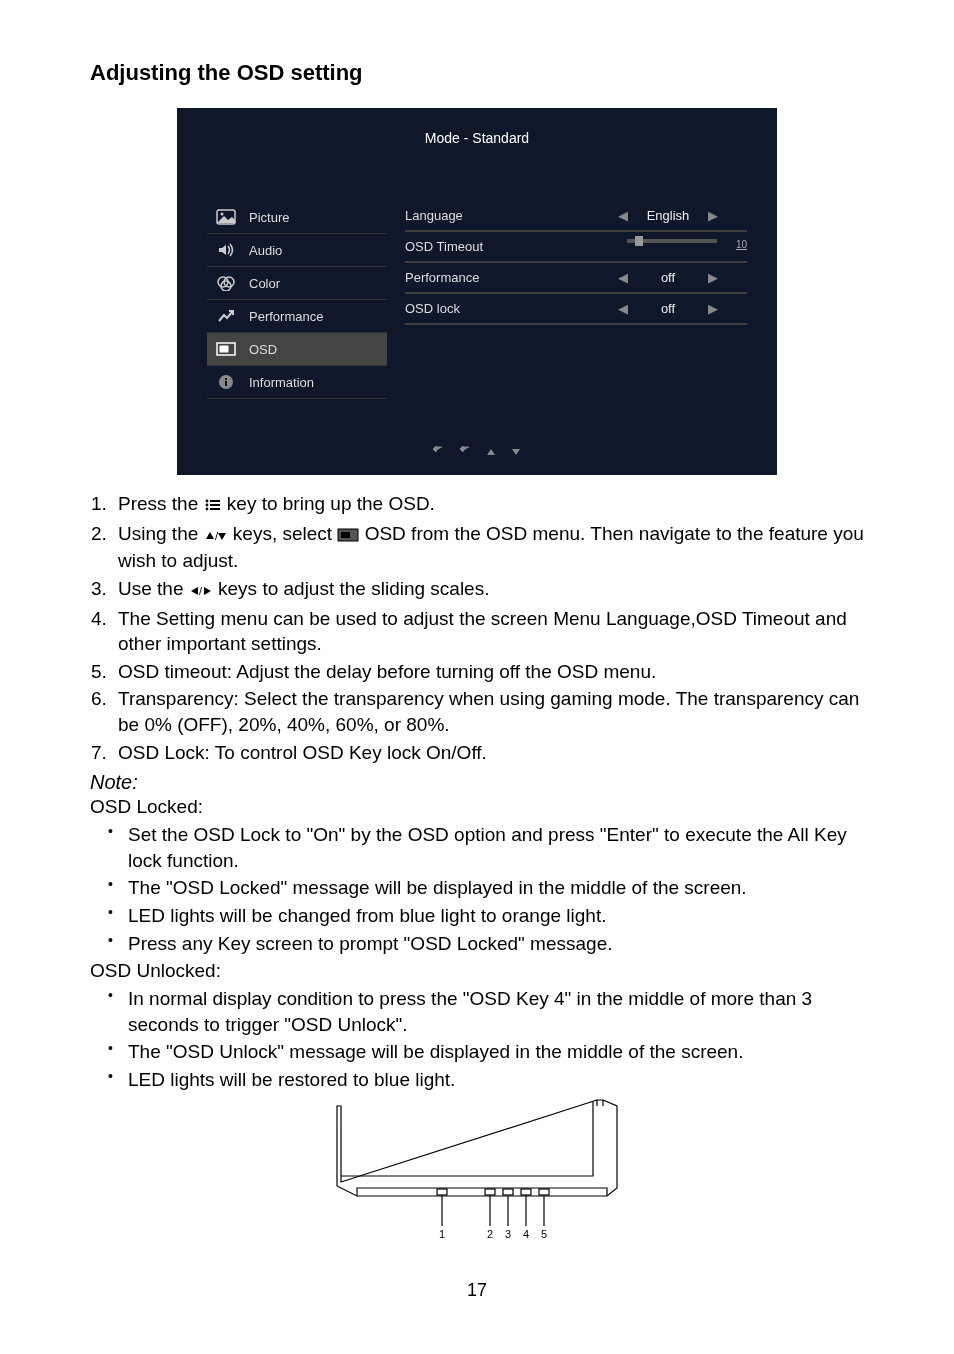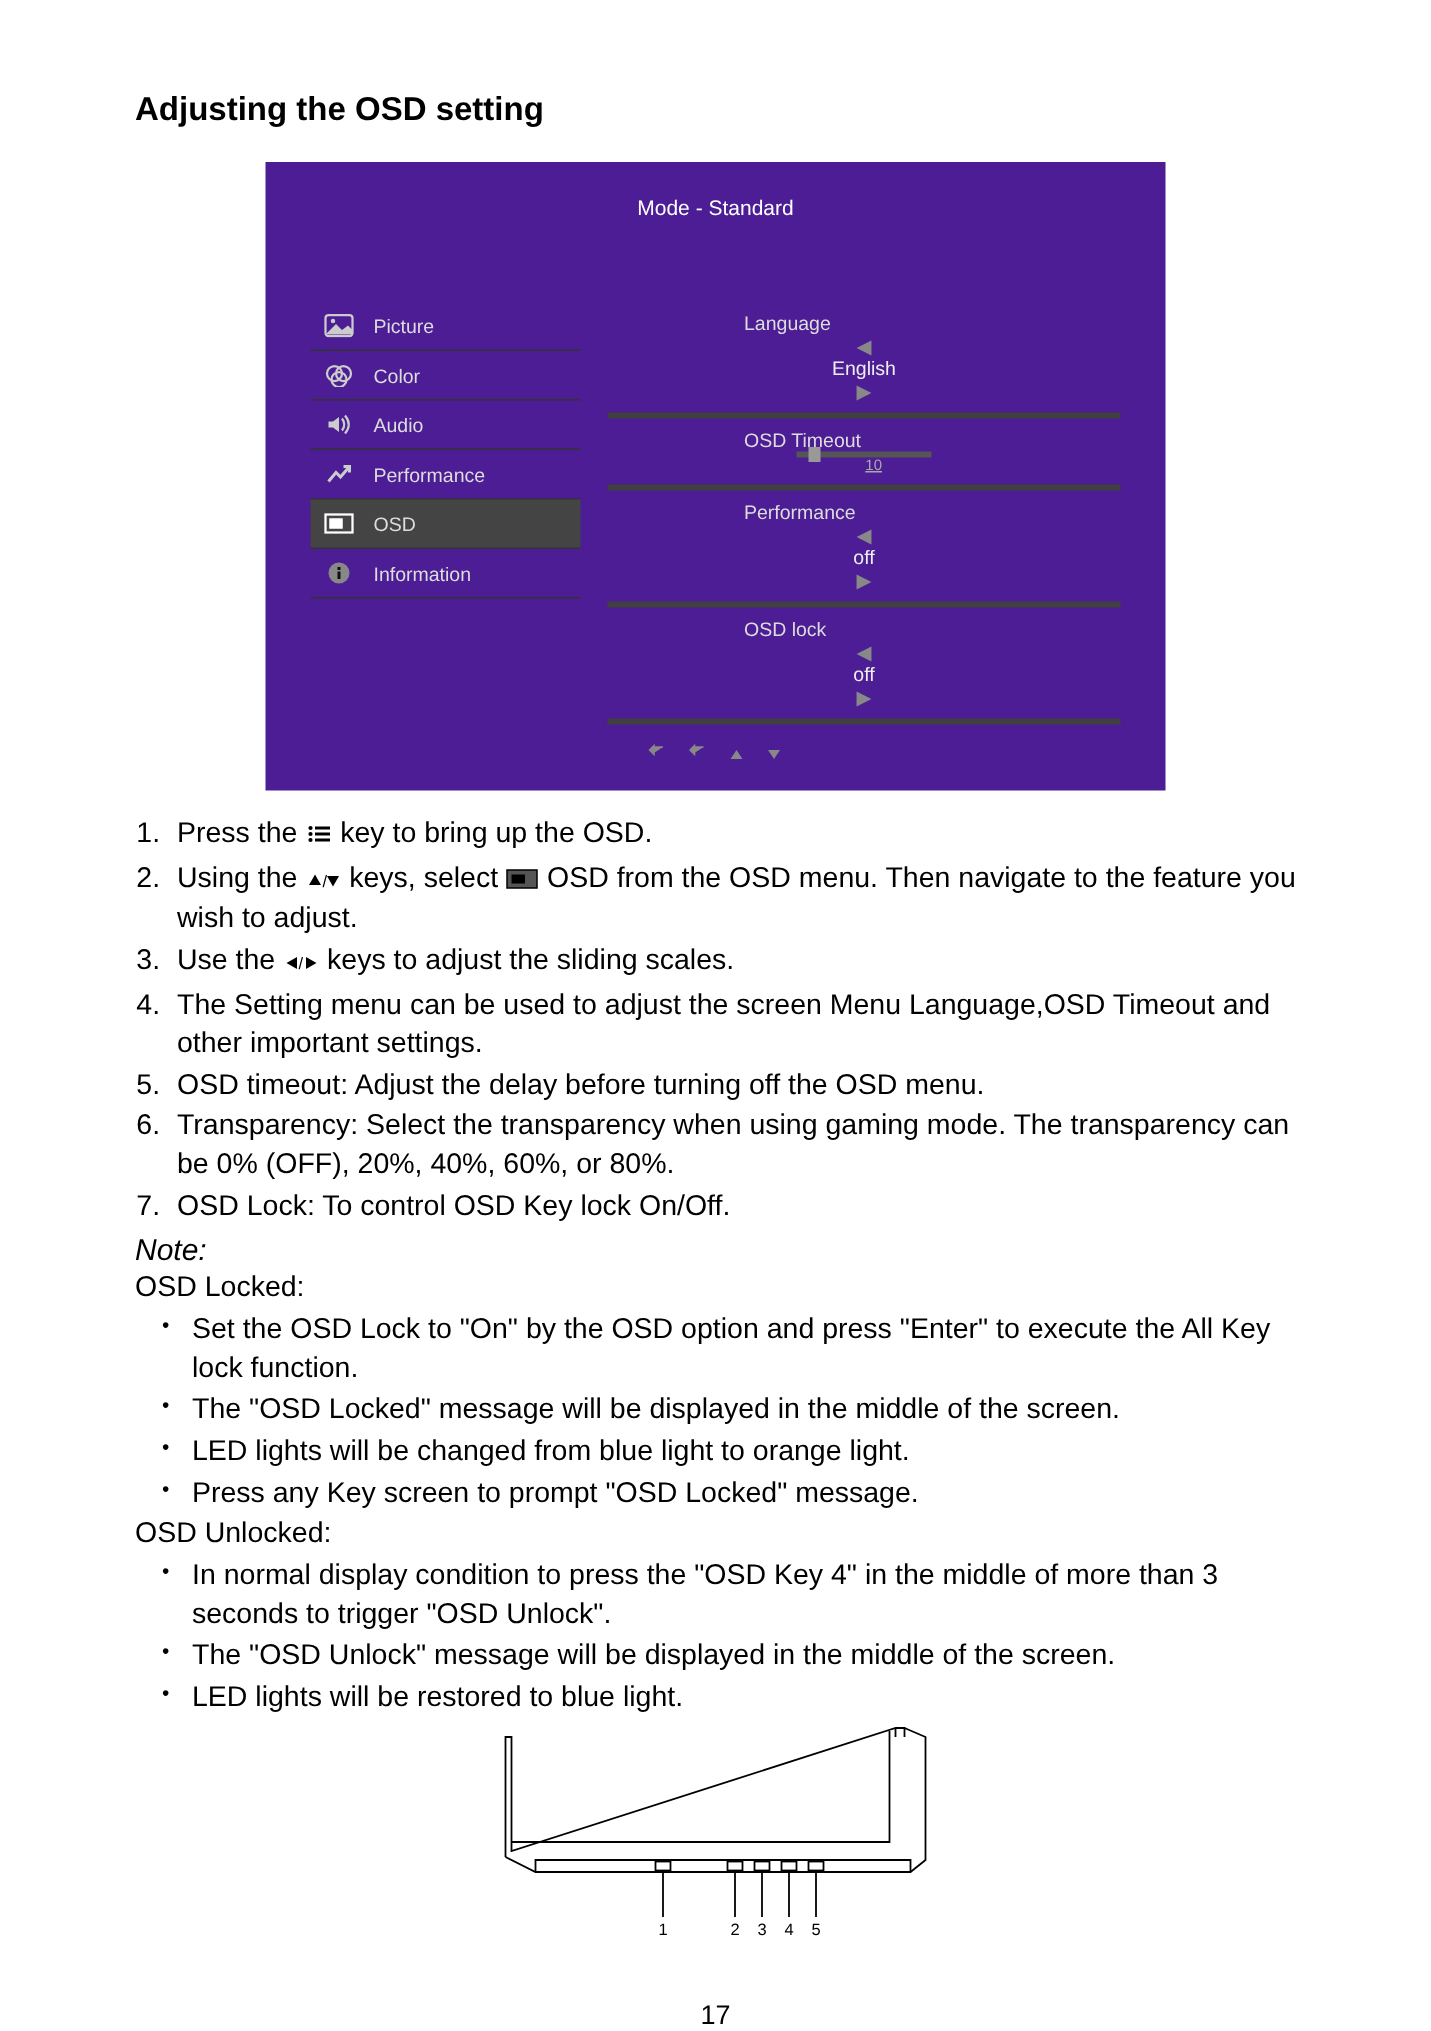--- a/index.html
+++ b/index.html
@@ -1,27 +1,27 @@
 <!DOCTYPE html>
 <html><head>
 <meta charset="utf-8">
 <style>
   * { box-sizing: border-box; margin: 0; padding: 0; }
   body { font-family: "Segoe UI", Arial, sans-serif; background: #fff; color: #000; width: 954px; margin: 0 auto; padding: 60px 90px 40px 90px; }
   .heading { font-weight: 700; font-size: 22px; margin-bottom: 22px; }
-  .osd-panel { width: 600px; margin: 0 auto 16px auto; background: #4c1d95; padding: 0 0 0 0; }
+  .osd-panel { width: 600px; margin: 0 auto 16px auto; background: #0f172a; padding: 0 0 0 0; }
   .osd-title { text-align: center; color: #fff; font-size: 14px; padding: 22px 0 14px 0; font-family: Arial, sans-serif; }
   .osd-body { display: flex; padding: 0 30px 0 30px; min-height: 230px; margin-top: 41px; }
   .osd-sidebar { width: 180px; }
   .osd-sb-item { display: flex; align-items: center; border-bottom: 1px solid #333; padding: 7px 6px; color: #ddd; font-size: 13px; font-family: Arial, sans-serif; }
   .osd-sb-item .icon-slot { width: 26px; height: 18px; display: flex; align-items: center; justify-content: center; margin-right: 10px; }
   .osd-sb-item.selected .icon-slot svg { stroke: #fff; fill: #fff; }
   .osd-sb-item.selected { background: #444; }
   .osd-right { flex: 1; padding-left: 18px; }
-  .osd-row { display: flex; align-items: center; color: #ddd; font-size: 13px; padding: 7px 0; border-bottom: 4px solid #404040; font-family: Arial, sans-serif; flex-direction: column; }
+  .osd-row { display: flex; color: #ddd; font-size: 13px; padding: 7px 0; border-bottom: 2px solid #404040; font-family: Arial, sans-serif; }
   .osd-row .label { width: 160px; }
   .osd-row .arrow { width: 20px; color: #888; text-align: center; cursor: default; }
   .osd-row .value { width: 70px; text-align: center; color: #eee; }
   .osd-row .spacer { flex: 1; }
   .osd-row .numright { width: 24px; font-size: 10px; color: #aaa; text-align: right; text-decoration: underline; }
   .osd-row .slider-track { position: relative; width: 90px; height: 4px; background: #555; margin: 0 6px; }
   .osd-row .slider-knob { position: absolute; top: -3px; width: 8px; height: 10px; background: #999; left: 8px; }
   .osd-footer { text-align: center; padding: 12px 0 14px 0; }
   .osd-footer svg { margin: 0 4px; }
 
@@ -54,37 +54,37 @@
               <circle cx="6" cy="5" r="1.5" fill="#ccc"></circle>
               <path d="M2 13 L8 7 L12 11 L16 8 L19 11 L19 14 L2 14 Z" fill="#ccc"></path>
             </svg>
         </span>
         <span>Picture</span>
       </div>
 
       <div class="osd-sb-item">
         <span class="icon-slot">
           <svg width="20" height="16" viewBox="0 0 20 16">
+              <path d="M3 6 L6 6 L10 3 L10 13 L6 10 L3 10 Z" fill="#ccc"></path>
+              <path d="M12 4 Q15 8 12 12" fill="none" stroke="#ccc" stroke-width="1.5"></path>
+              <path d="M14 2 Q19 8 14 14" fill="none" stroke="#ccc" stroke-width="1.5"></path>
+            </svg>
+        </span>
+        <span>Audio</span>
+      </div>
+
+      <div class="osd-sb-item">
+        <span class="icon-slot">
+          <svg width="20" height="16" viewBox="0 0 20 16">
               <circle cx="7" cy="7" r="5" fill="none" stroke="#ccc" stroke-width="1.5"></circle>
               <circle cx="13" cy="7" r="5" fill="none" stroke="#ccc" stroke-width="1.5"></circle>
               <circle cx="10" cy="11" r="5" fill="none" stroke="#ccc" stroke-width="1.5"></circle>
             </svg>
         </span>
         <span>Color</span>
-      </div>
-
-      <div class="osd-sb-item">
-        <span class="icon-slot">
-          <svg width="20" height="16" viewBox="0 0 20 16">
-              <path d="M3 6 L6 6 L10 3 L10 13 L6 10 L3 10 Z" fill="#ccc"></path>
-              <path d="M12 4 Q15 8 12 12" fill="none" stroke="#ccc" stroke-width="1.5"></path>
-              <path d="M14 2 Q19 8 14 14" fill="none" stroke="#ccc" stroke-width="1.5"></path>
-            </svg>
-        </span>
-        <span>Audio</span>
       </div>
 
       <div class="osd-sb-item">
         <span class="icon-slot">
           <svg width="20" height="16" viewBox="0 0 20 16">
               <path d="M3 13 L8 7 L11 10 L17 3" fill="none" stroke="#ccc" stroke-width="2"></path>
               <path d="M13 3 L17 3 L17 7" fill="none" stroke="#ccc" stroke-width="2"></path>
             </svg>
         </span>
         <span>Performance</span>

